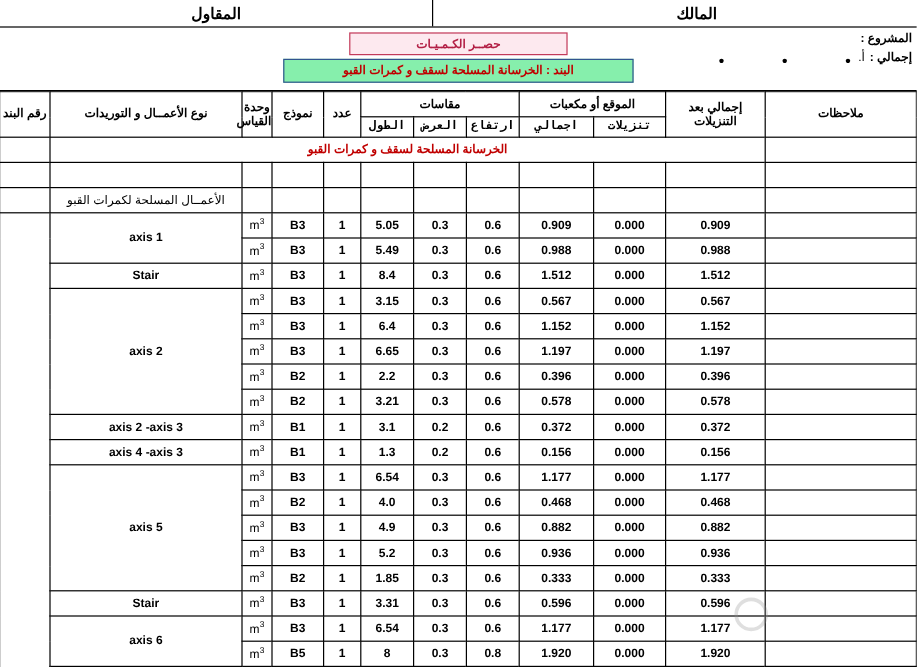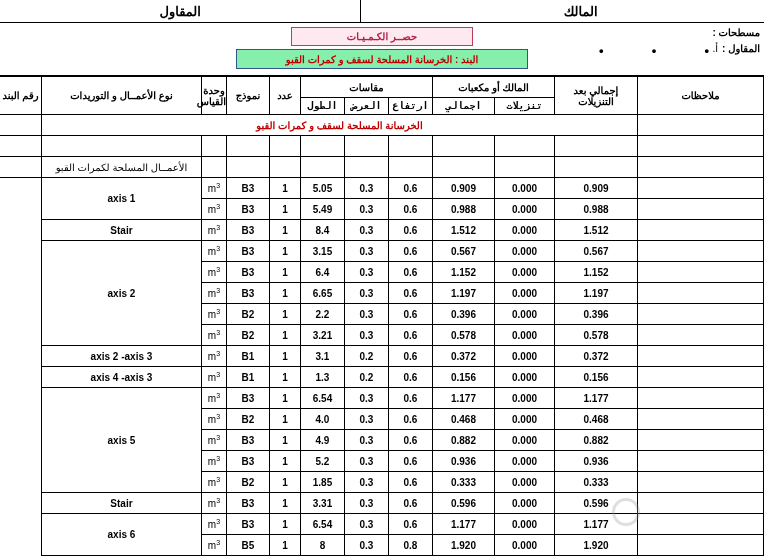--- a/index.html
+++ b/index.html
@@ -170,25 +170,25 @@
   <div class="hdr-top">
     <div class="hdr-owner">المالك</div>
     <div class="hdr-contractor">المقاول</div>
   </div>
 
   <div class="hdr-mid">
     <div class="title-box">حصــر الكـمـيـات</div>
     <div class="band-box">البند : الخرسانة المسلحة لسقف و كمرات القبو</div>
     <div class="meta">
       <div class="row">
-          <span class="lbl">مسطحات :</span>
+          <span class="lbl">المشروع :</span>
           <span></span>
         </div>
       <div class="row">
-          <span class="lbl">المقاول :</span>
+          <span class="lbl">إجمالي :</span>
           <span>أ.</span>
         </div>
     </div>
     <div class="dots">
       <span>•</span>
       <span>•</span>
       <span>•</span>
     </div>
   </div>
 
@@ -205,21 +205,21 @@
       <col style="width:31px">
       <col style="width:43px">
       <col style="width:25px">
       <col style="width:160px">
       <col style="width:42px">
     </colgroup>
     <thead>
       <tr>
         <th rowspan="2">ملاحظات</th>
         <th rowspan="2">إجمالي بعد التنزيلات</th>
-        <th colspan="2">المالك أو مكعبات</th>
+        <th colspan="2">الموقع أو مكعبات</th>
         <th colspan="3">مقاسات</th>
         <th rowspan="2">عدد</th>
         <th rowspan="2">نموذج</th>
         <th rowspan="2">وحدة القياس</th>
         <th rowspan="2">نوع الأعمــال و التوريدات</th>
         <th rowspan="2">رقم البند</th>
       </tr>
       <tr>
         <th class="sub">تنزيلات</th>
         <th class="sub">اجمالي</th>

